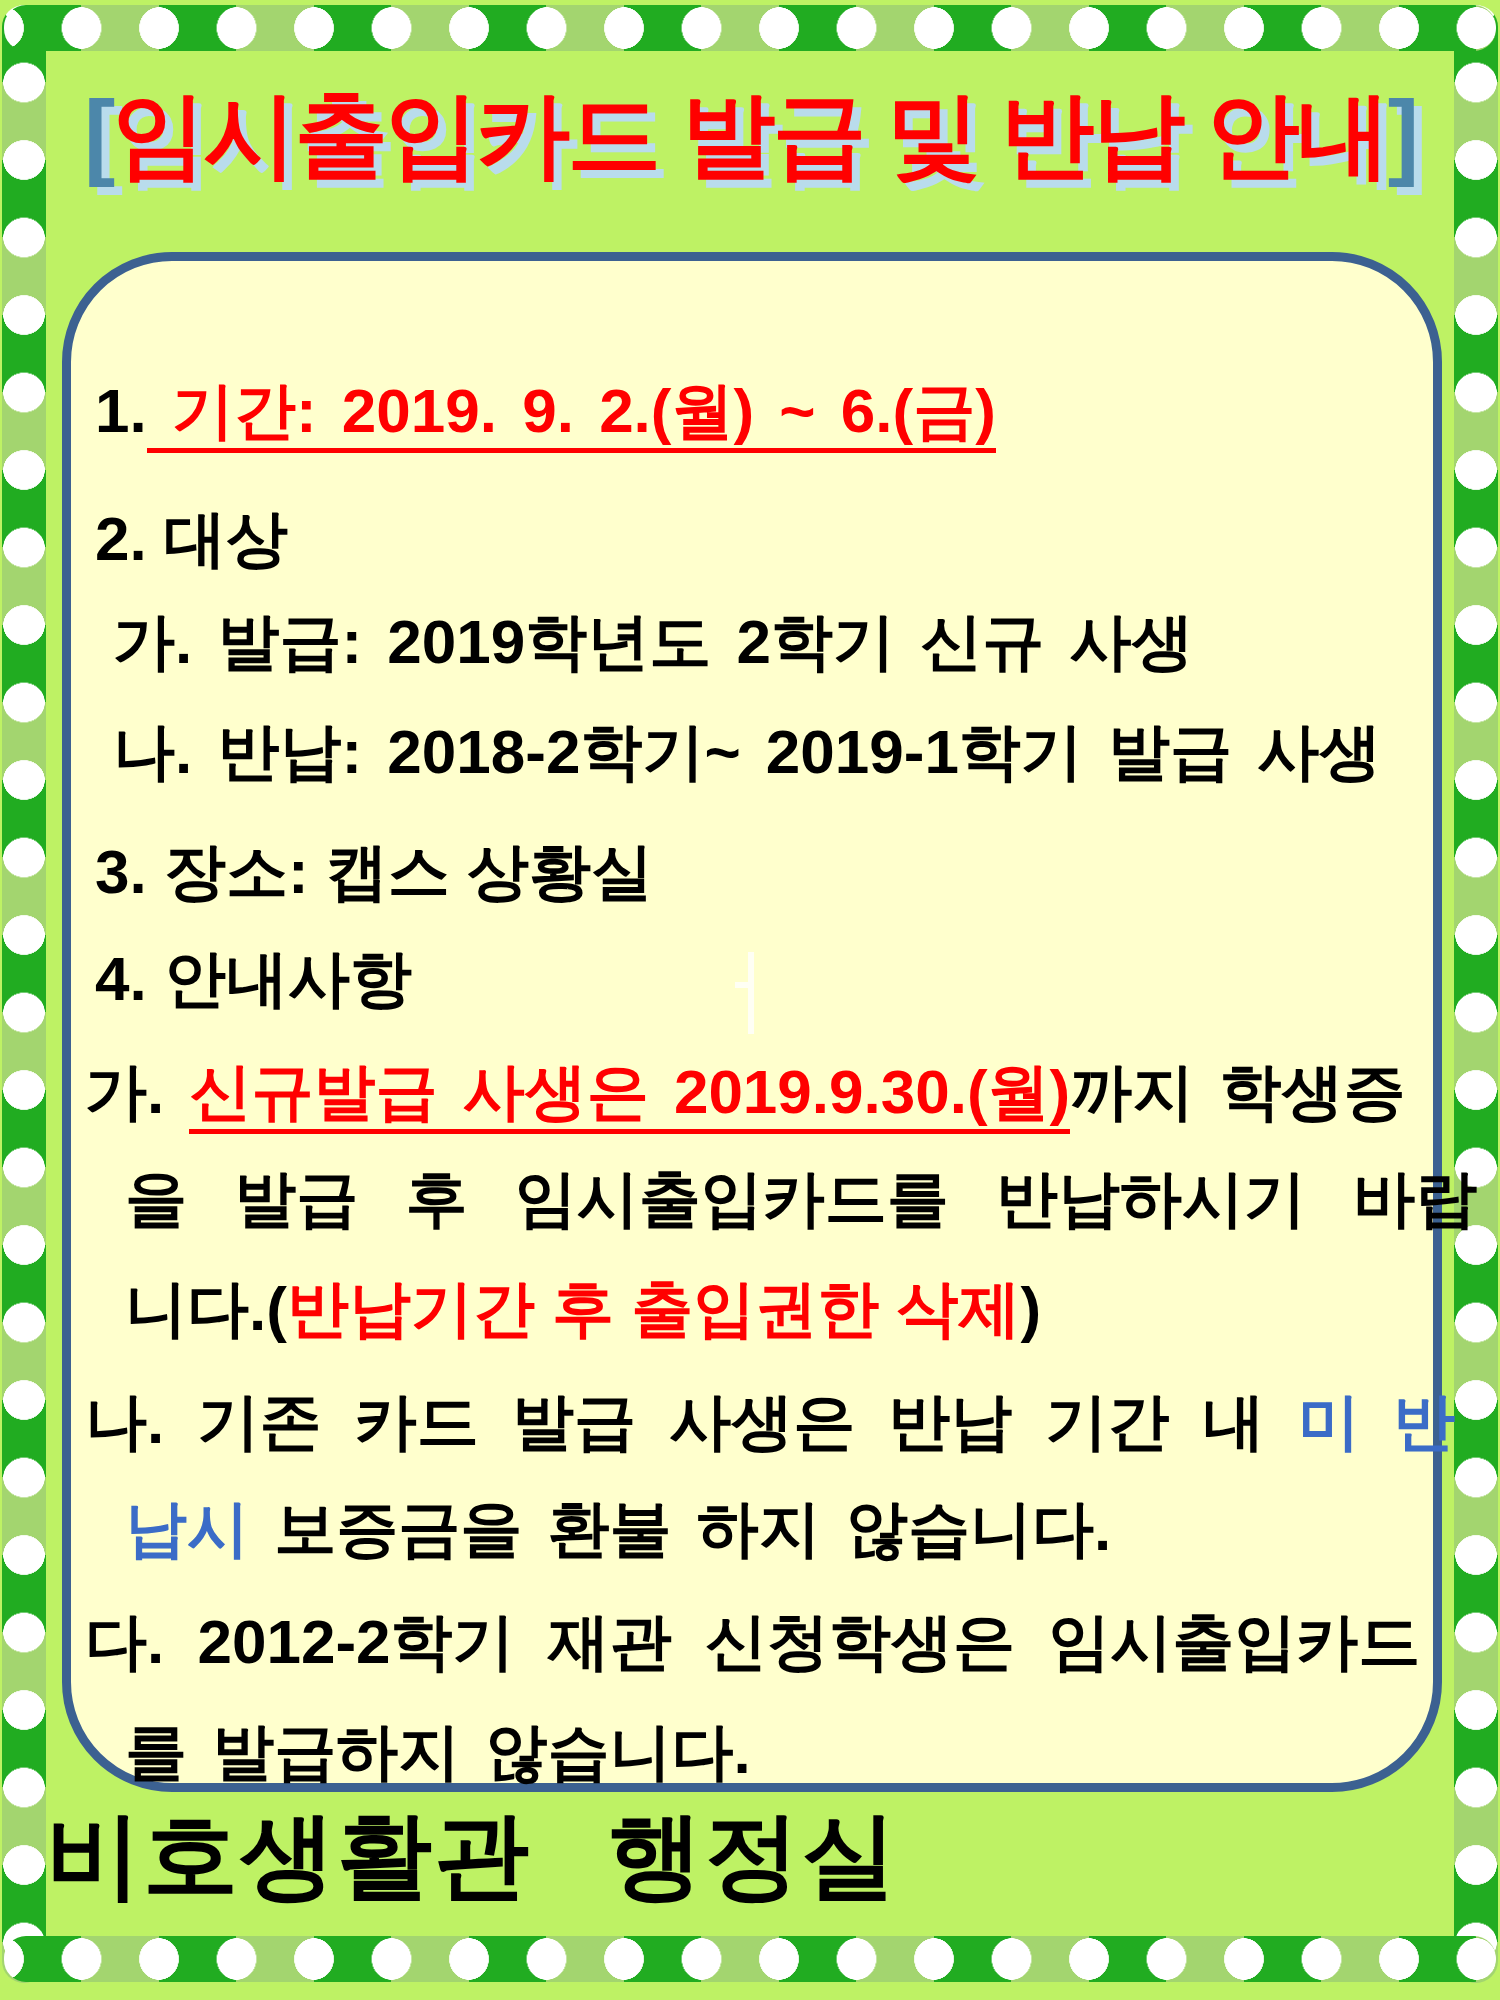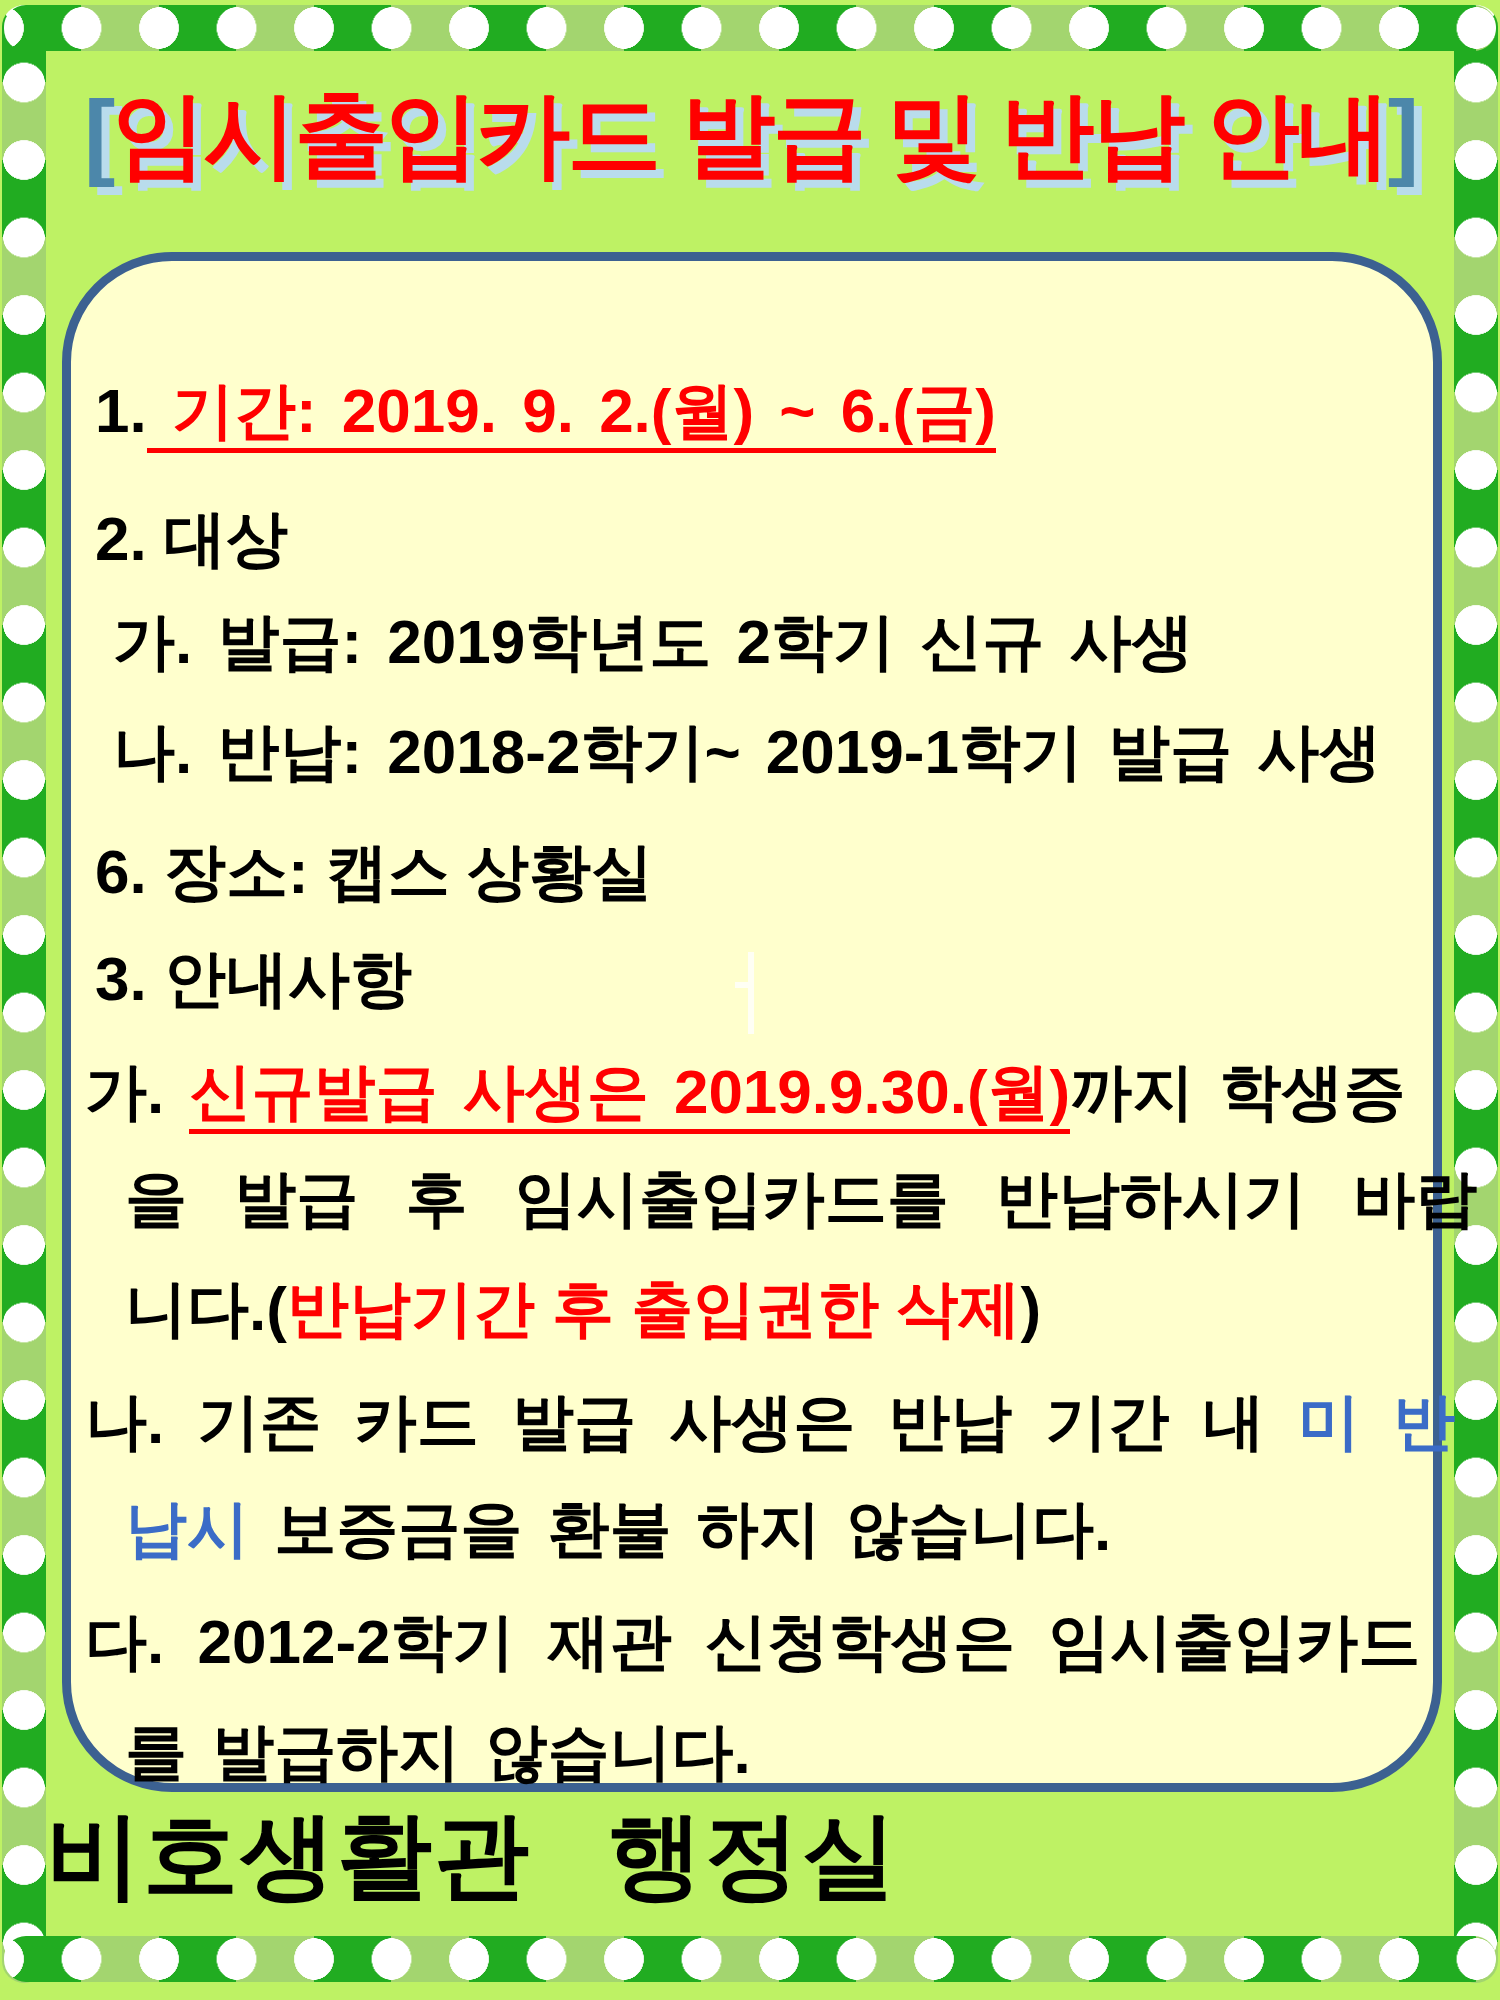--- a/index.html
+++ b/index.html
@@ -131,23 +131,23 @@
   <div class="box">
 
     <div class="line ind-a ws1" style="top:88px"><span>1.</span><span class="red u"> 기간: 2019. 9. 2.(월) ~ 6.(금)</span></div>
 
     <div class="line ind-a" style="top:216px"><span>2. 대상</span></div>
 
     <div class="line ind-b ws1" style="top:319px"><span>가. 발급: 2019학년도 2학기 신규 사생</span></div>
 
     <div class="line ind-b ws1" style="top:429px"><span>나. 반납: 2018-2학기~ 2019-1학기 발급 사생</span></div>
 
-    <div class="line ind-a" style="top:549px"><span>6. 장소: 캡스 상황실</span></div>
+    <div class="line ind-a" style="top:549px"><span>3. 장소: 캡스 상황실</span></div>
 
-    <div class="line ind-a" style="top:656px"><span>3. 안내사항</span></div>
+    <div class="line ind-a" style="top:656px"><span>4. 안내사항</span></div>
 
     <div class="line ind-a2 ws1" style="top:769px"><span>가. </span><span class="red u">신규발급 사생은 2019.9.30.(월)</span><span>까지 학생증</span></div>
 
     <div class="line ind-c ws3" style="top:876px"><span>을 발급 후 임시출입카드를 반납하시기 바랍</span></div>
 
     <div class="line ind-c" style="top:986px"><span>니다.(</span><span class="red">반납기간 후 출입권한 삭제</span><span>)</span></div>
 
     <div class="line ind-c ws1" style="top:1206px"><span class="blue">납시</span><span> 보증금을 환불 하지 않습니다.</span></div>
 
     <div class="line ind-a2 ws2" style="top:1099px"><span>나. 기존 카드 발급 사생은 반납 기간 내 </span><span class="blue">미 반</span></div>

